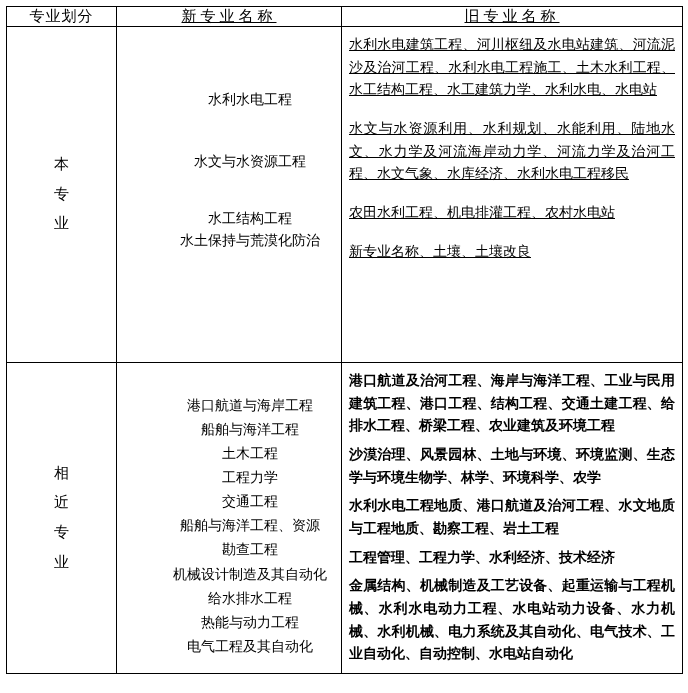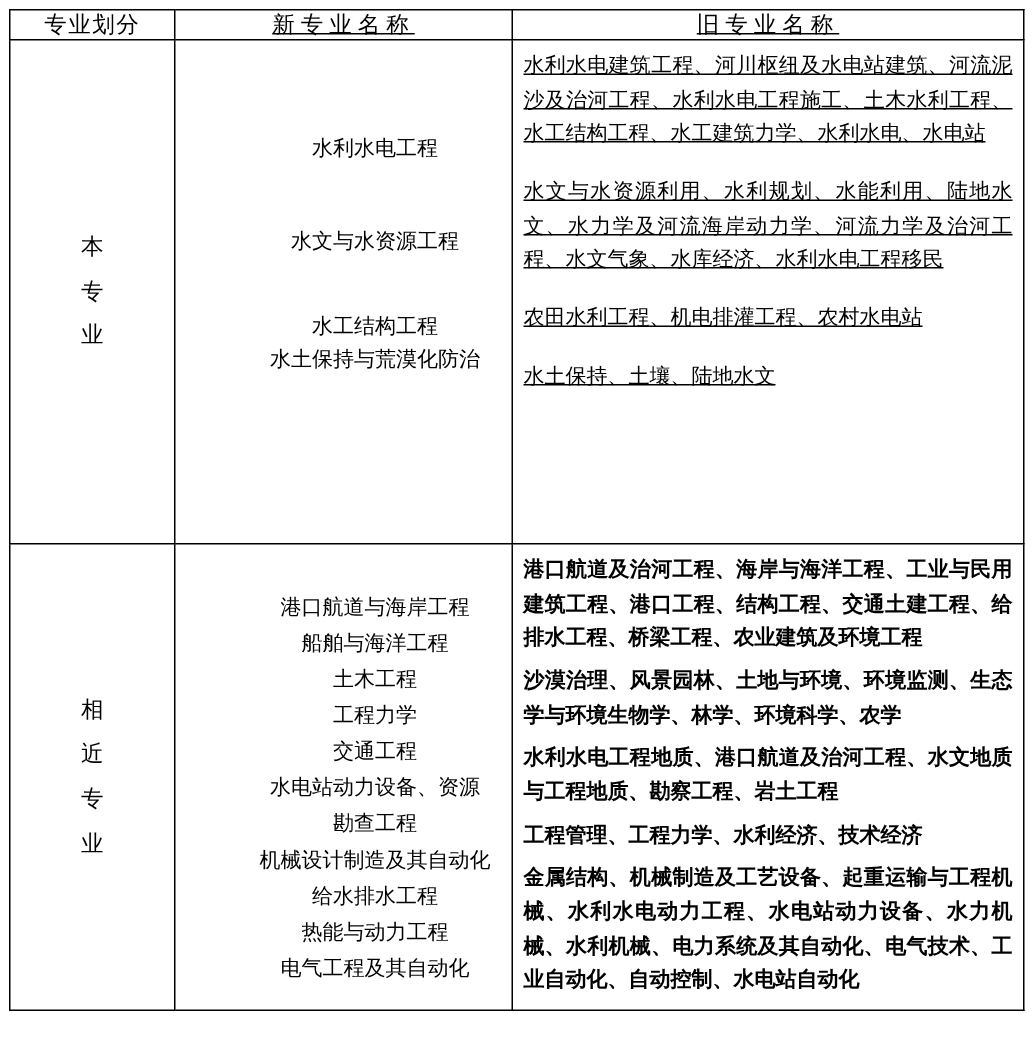--- a/index.html
+++ b/index.html
@@ -153,21 +153,21 @@
         </td>
         <td class="right-cell">
           <div class="right-inner">
             <div class="right-block">
               <p>水利水电建筑工程、河川枢纽及水电站建筑、河流泥沙及治河工程、水利水电工程施工、土木水利工程、水工结构工程、水工建筑力学、水利水电、水电站</p>
               <div class="spacer-md"></div>
               <p>水文与水资源利用、水利规划、水能利用、陆地水文、水力学及河流海岸动力学、河流力学及治河工程、水文气象、水库经济、水利水电工程移民</p>
               <div class="spacer-md"></div>
               <p>农田水利工程、机电排灌工程、农村水电站</p>
               <div class="spacer-md"></div>
-              <p>水土保持、土壤、陆地水文</p>
+              <p>新专业名称、土壤、土壤改良</p>
             </div>
           </div>
         </td>
       </tr>
 
       <tr class="row-near">
         <td class="vert-label">
           <div class="chars" style="height:310px;">
             <span>相</span>
             <span>近</span>
@@ -176,21 +176,21 @@
           </div>
         </td>
         <td class="mid-cell">
           <div class="mid-inner">
             <div class="mid-block">
               <div class="line">港口航道与海岸工程</div>
               <div class="line">船舶与海洋工程</div>
               <div class="line">土木工程</div>
               <div class="line">工程力学</div>
               <div class="line">交通工程</div>
-              <div class="line">水电站动力设备、资源</div>
+              <div class="line">船舶与海洋工程、资源</div>
               <div class="line">勘查工程</div>
               <div class="line">机械设计制造及其自动化</div>
               <div class="line">给水排水工程</div>
               <div class="line">热能与动力工程</div>
               <div class="line">电气工程及其自动化</div>
             </div>
           </div>
         </td>
         <td class="right-cell">
           <div class="right-inner">

